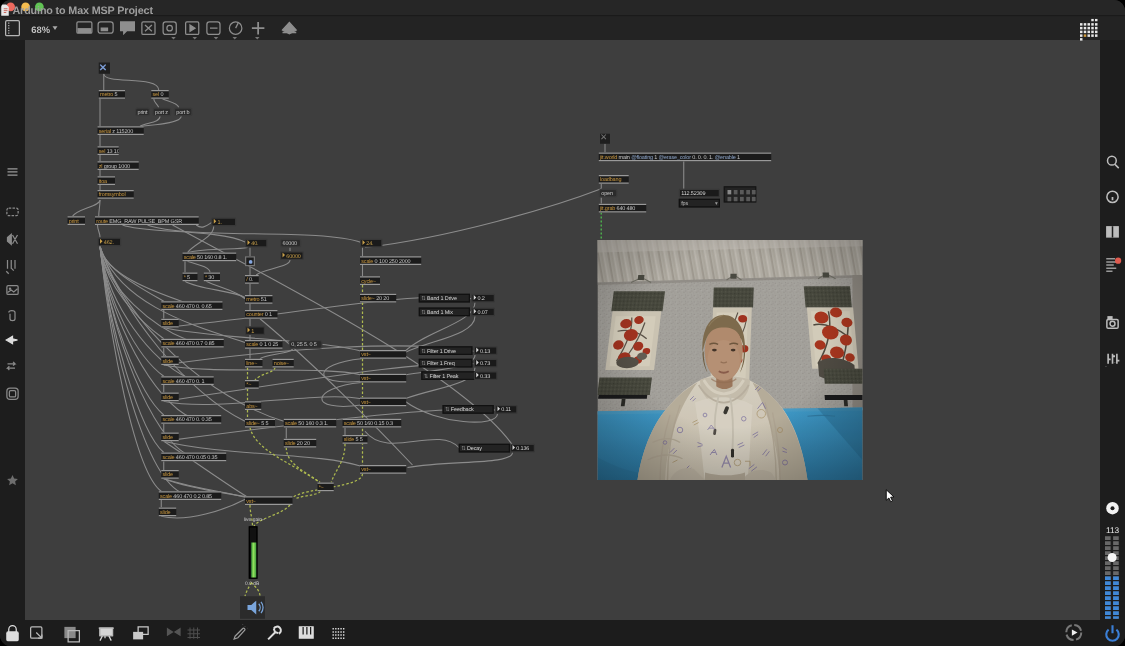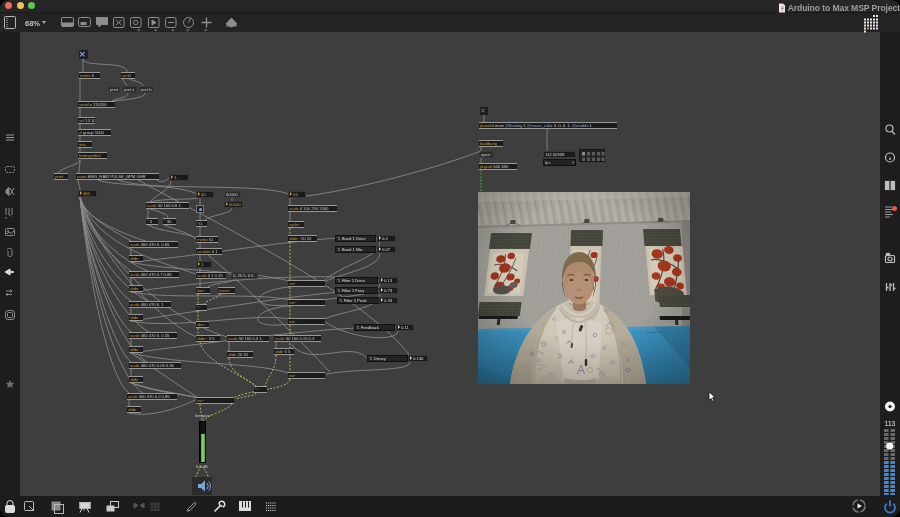--- a/index.html
+++ b/index.html
@@ -1,19 +1,19 @@
 <!DOCTYPE html>
 <html><head><meta charset="utf-8">
 <style>
 html,body{margin:0;padding:0;background:#000;width:900px;height:517px;overflow:hidden}
 *{box-sizing:border-box}
 #win{position:absolute;left:0;top:0;width:900px;height:517px;background:#212121;border-radius:9px;overflow:hidden;font-family:"Liberation Sans",sans-serif}
 #tbar{position:absolute;left:0;top:0;width:900px;height:13px;background:#262626;border-bottom:1px solid #1a1a1a}
 .tl{position:absolute;top:2px;width:7px;height:7px;border-radius:50%}
-#ttext{position:absolute;top:1px;left:0;width:900px;text-align:right;color:#9e9e9e;font-size:8.6px;font-weight:bold;line-height:12px;letter-spacing:-0.1px}
+#ttext{position:absolute;top:1px;left:0;width:900px;text-align:left;color:#9e9e9e;font-size:8.6px;font-weight:bold;line-height:12px;letter-spacing:-0.1px}
 #tool{position:absolute;left:0;top:13px;width:900px;height:19px;background:#232323}
 #lbar{position:absolute;left:0;top:32px;width:20px;height:464px;background:#1d1d1d}
 #rbar{position:absolute;left:880px;top:32px;width:20px;height:485px;background:#1d1d1d}
 #bbar{position:absolute;left:0;top:496px;width:880px;height:21px;background:#1c1c1c}
 #cv{position:absolute;left:20px;top:32px;width:860px;height:464px;background:#3e3e3e;overflow:hidden}
 #patch{position:absolute;left:-20px;top:-32px;width:900px;height:517px}
 .o,.m,.n,.p,.g{position:absolute;height:7px;background:#1b1b1b;color:#c6c6c6;font-size:4.4px;letter-spacing:-0.13px;line-height:5px;white-space:nowrap;padding:0 1px;overflow:hidden}
 .o{border-top:1px solid #999;border-bottom:1px solid #999}
 .m{background:#2b2b2b;border:1px solid #3a3a3a;border-radius:2px;line-height:5px}
 .n{background:#1a1a1a;border:1px solid #383838;border-radius:1px;color:#c9a04a}

